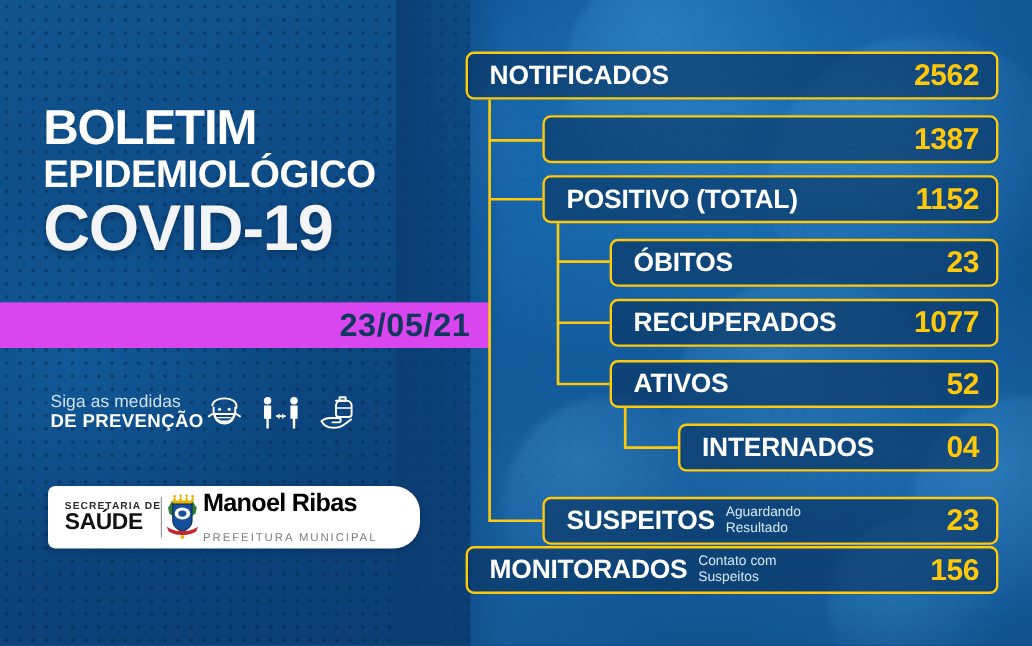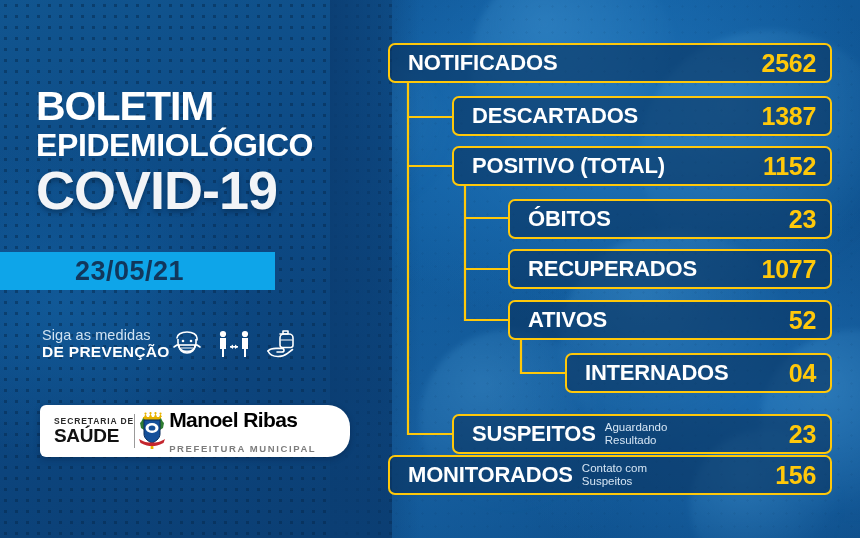--- a/index.html
+++ b/index.html
@@ -60,23 +60,23 @@
     font-size:32px; font-weight:800; color:#ffffff; letter-spacing:-.4px;
     line-height:1.1; margin-top:2px;
   }
   .t-covid {
     font-size:54px; font-weight:900; color:#f2f4f7; letter-spacing:-1px;
     line-height:.95; margin-top:2px;
     text-shadow:0 3px 5px rgba(3,30,60,.45);
   }
 
   .date-bar {
-    position:absolute; left:0; top:252px; width:275px; height:38px;
-    background:#0ea5e9;
-    display:flex; align-items:center; justify-content:center;
+    position:absolute; left:0; top:252px; width:408px; height:38px;
+    background:#d946ef;
+    display:flex; align-items:center; justify-content:flex-end;
     padding-right:16px;
   }
   .date-txt { font-size:27px; font-weight:800; color:#11375c; letter-spacing:.5px; }
 
   .prev-row { position:absolute; left:42px; top:318px; width:300px; height:52px;
               display:flex; align-items:center; }
   .prev-txt { line-height:1.15; }
   .prev-l1 { font-size:14.5px; color:#cfe2f2; font-weight:400; letter-spacing:.1px; }
   .prev-l2 { font-size:15.5px; color:#ffffff; font-weight:800; letter-spacing:.3px; }
   .prev-icons { display:flex; align-items:center; gap:11px; }
@@ -88,21 +88,21 @@
     display:flex; align-items:center; padding:0 10px 0 14px; 
     box-shadow:0 2px 6px rgba(0,20,45,.3);
   }
   .sec-blk { line-height:1.0; }
   .sec-l1 { font-size:8.5px; font-weight:600; color:#2b2b2b; letter-spacing:.9px; }
   .sec-l2 { font-size:19px; font-weight:900; color:#111111; letter-spacing:-.3px; }
   .vdiv { width:1px; height:34px; background:#9a9a9a; }
   .crest { width:34px; height:40px; flex:0 0 34px; }
   .mr-blk { line-height:1.0; }
   .mr-l1 { font-size:21px; font-weight:900; color:#000000; letter-spacing:-.6px; }
-  .mr-l2 { font-size:9.5px; font-weight:700; color:#7d7d7d; letter-spacing:1.6px; margin-top:14px;}
+  .mr-l2 { font-size:9.5px; font-weight:400; color:#7d7d7d; letter-spacing:1.6px; margin-top:14px;}
 
   
   #tree-lines { position:absolute; left:0; top:0; width:860px; height:538px; pointer-events:none; }
 
   .row {
     position:absolute; height:40px;
     border:2px solid #FFC80A; border-radius:7px;
     background:rgba(10,52,96,.62);
     display:flex; align-items:center;
     padding:0 14px 0 18px;
@@ -237,21 +237,20 @@
     </g>
   </svg>
 
   <div id="rows-host">
       <div class="row" style="left: 388px; top: 43px; width: 444px;">
         <span class="label">NOTIFICADOS</span>
         <span class="spacer"></span>
         <span class="value">2562</span>
       </div>
       <div class="row" style="left: 452px; top: 96px; width: 380px;">
-        <span class="label">DESCARTADOS</span>
         <span class="spacer"></span>
         <span class="value">1387</span>
       </div>
       <div class="row" style="left: 452px; top: 146px; width: 380px;">
         <span class="label">POSITIVO (TOTAL)</span>
         <span class="spacer"></span>
         <span class="value">1152</span>
       </div>
       <div class="row" style="left: 508px; top: 199px; width: 324px;">
         <span class="label">ÓBITOS</span>

